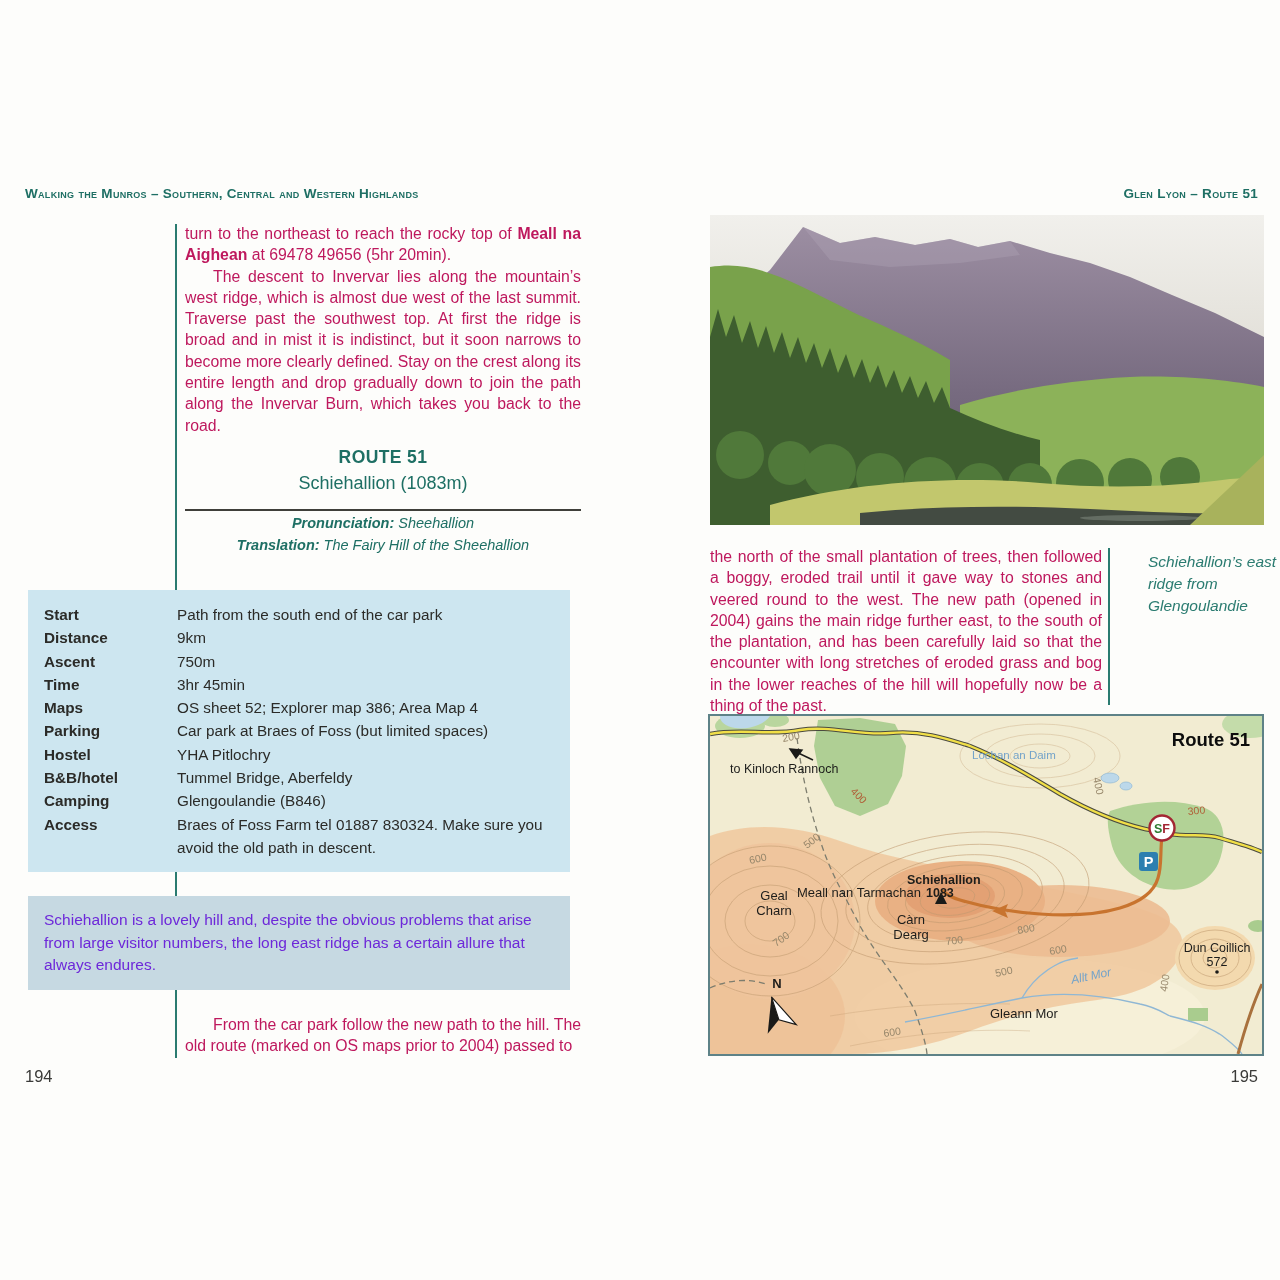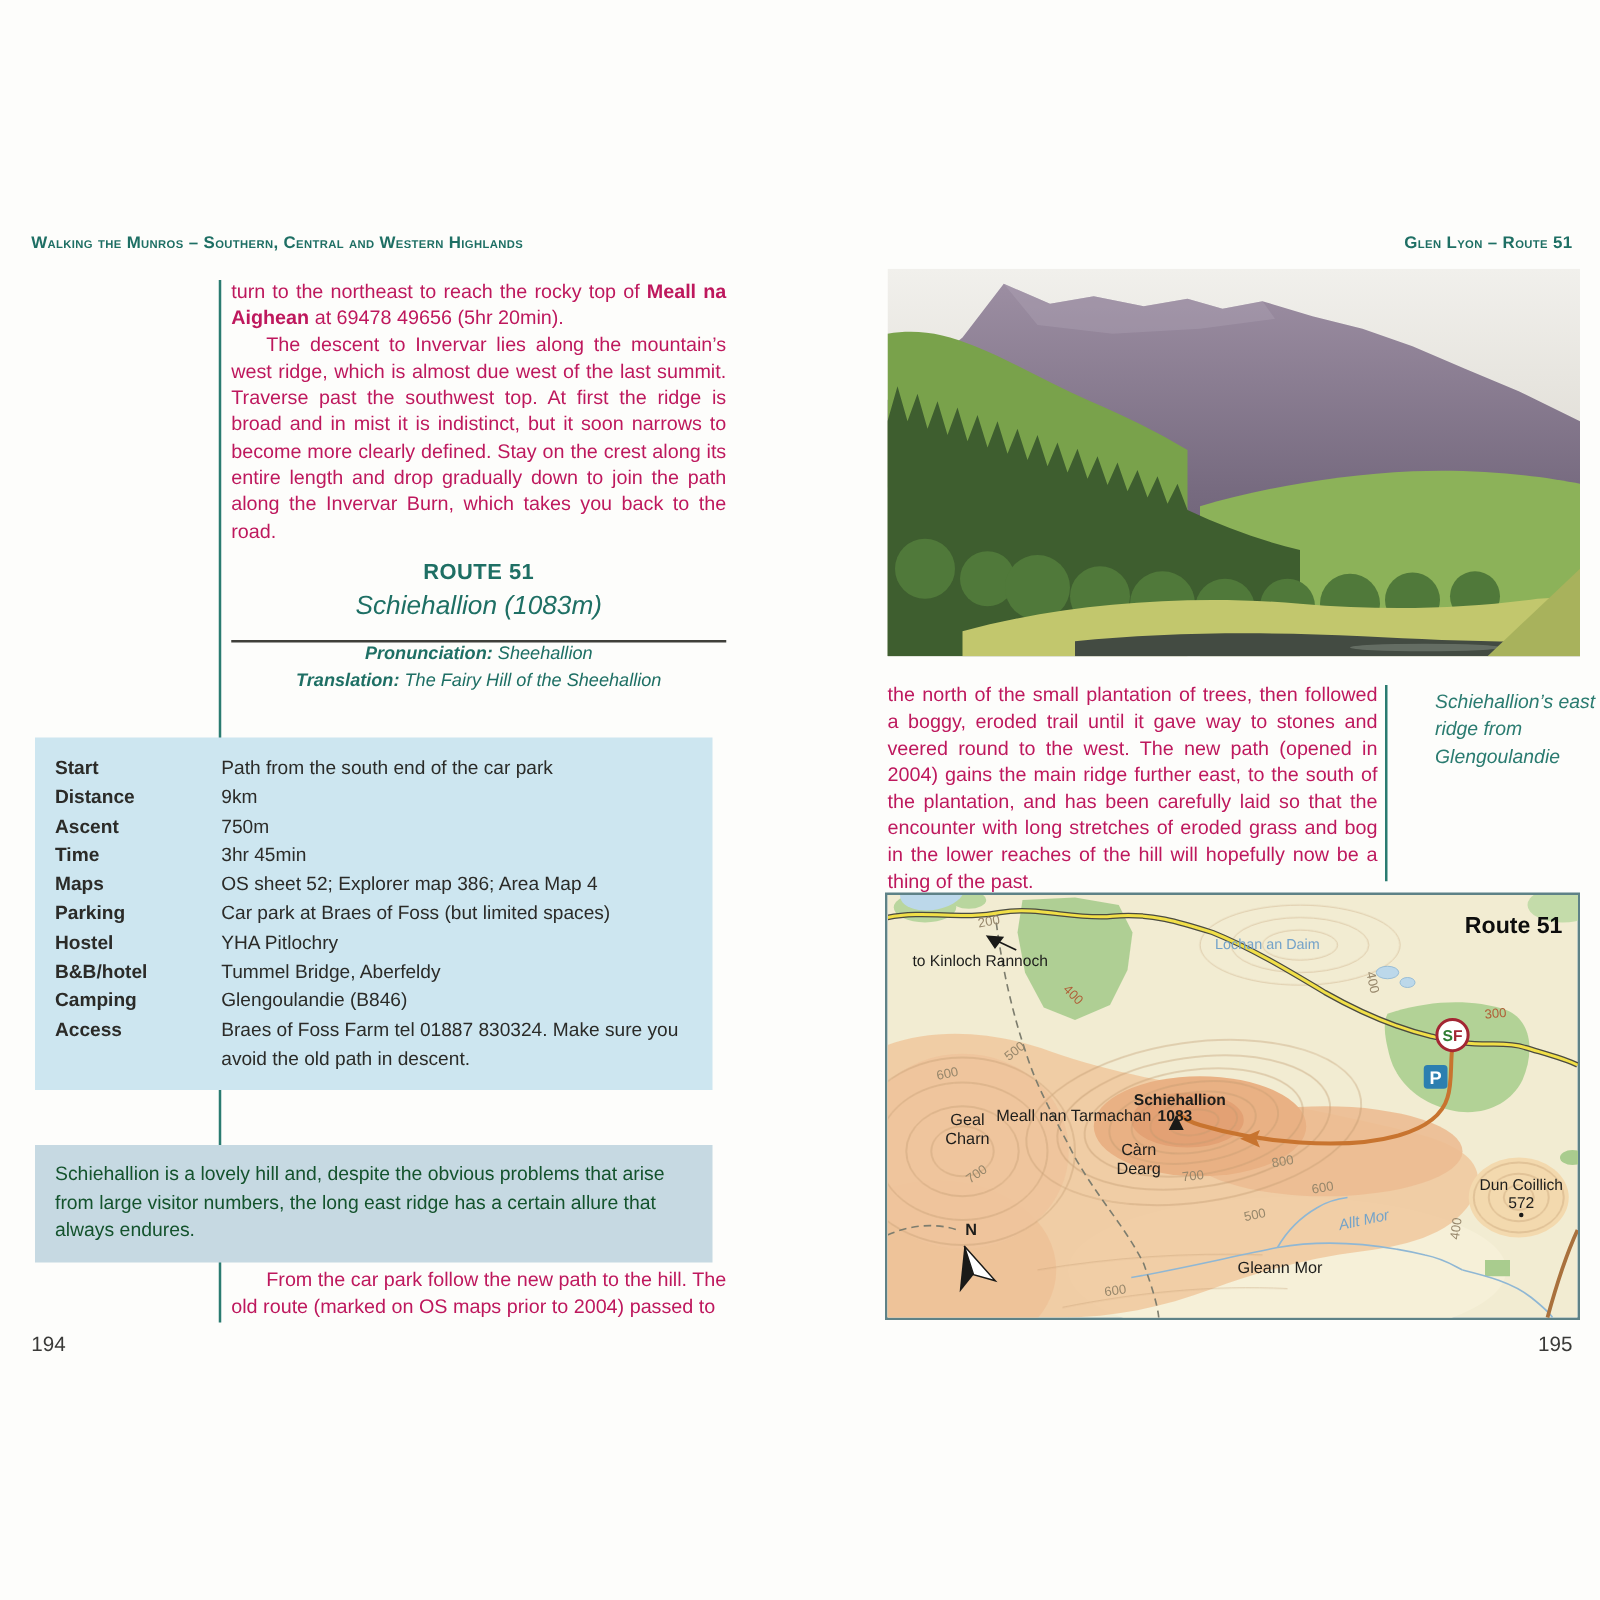--- a/index.html
+++ b/index.html
@@ -16,34 +16,34 @@
   #cap-rule{left:1108px;top:548px;height:157px;}
 
   .body-text{font-size:15.8px;line-height:21.3px;text-align:justify;color:#be185d;}
   .body-text p{margin:0;}
   .indent{text-indent:28px;}
   #left-paras{position:absolute;left:185px;top:223px;width:396px;}
 
   #route-head{position:absolute;left:185px;top:447px;width:396px;text-align:center;
               color:#1e6f64;border-bottom:2px solid #3f3f3a;padding-bottom:15px;z-index:1;}
   .rh1{font-weight:bold;font-size:17.5px;letter-spacing:.4px;}
-  .rh2{font-style:italic;font-size:21px;margin-top:5px;}
+  .rh2{font-size:18px;margin-top:5px;}
 
   #pron{position:absolute;left:185px;top:512px;width:396px;text-align:center;
         color:#1e6f64;font-size:14.5px;line-height:22px;font-style:italic;}
   .pron-lbl{font-weight:bold;}
 
   .infobox{position:absolute;left:28px;top:590px;width:510px;height:256px;
            background:#cde6f0;padding:13px 16px;z-index:1;}
   .info-grid{display:grid;grid-template-columns:116px 1fr;column-gap:17px;
              font-size:15.3px;line-height:23.3px;color:#2b2b28;}
   .info-grid .lbl{font-weight:bold;}
 
   .notebox{position:absolute;left:28px;top:896px;width:510px;background:#c6d9e2;
-           padding:13px 16px;font-size:15.5px;line-height:22.5px;color:#14532d;z-index:1;margin-top:20px;}
+           padding:13px 16px;font-size:15.5px;line-height:22.5px;color:#6d28d9;z-index:1;}
 
   #para3{position:absolute;left:185px;top:1014px;width:396px;}
 
   .pagenum{position:absolute;top:1067px;font-size:16.5px;color:#3a3a38;}
   #pn-l{left:25px;}
   #pn-r{right:22px;}
 
   #photo{position:absolute;left:710px;top:215px;width:554px;height:310px;}
   #right-para{position:absolute;left:710px;top:546px;width:392px;}
   #caption{position:absolute;left:1148px;top:551px;width:138px;font-style:italic;

